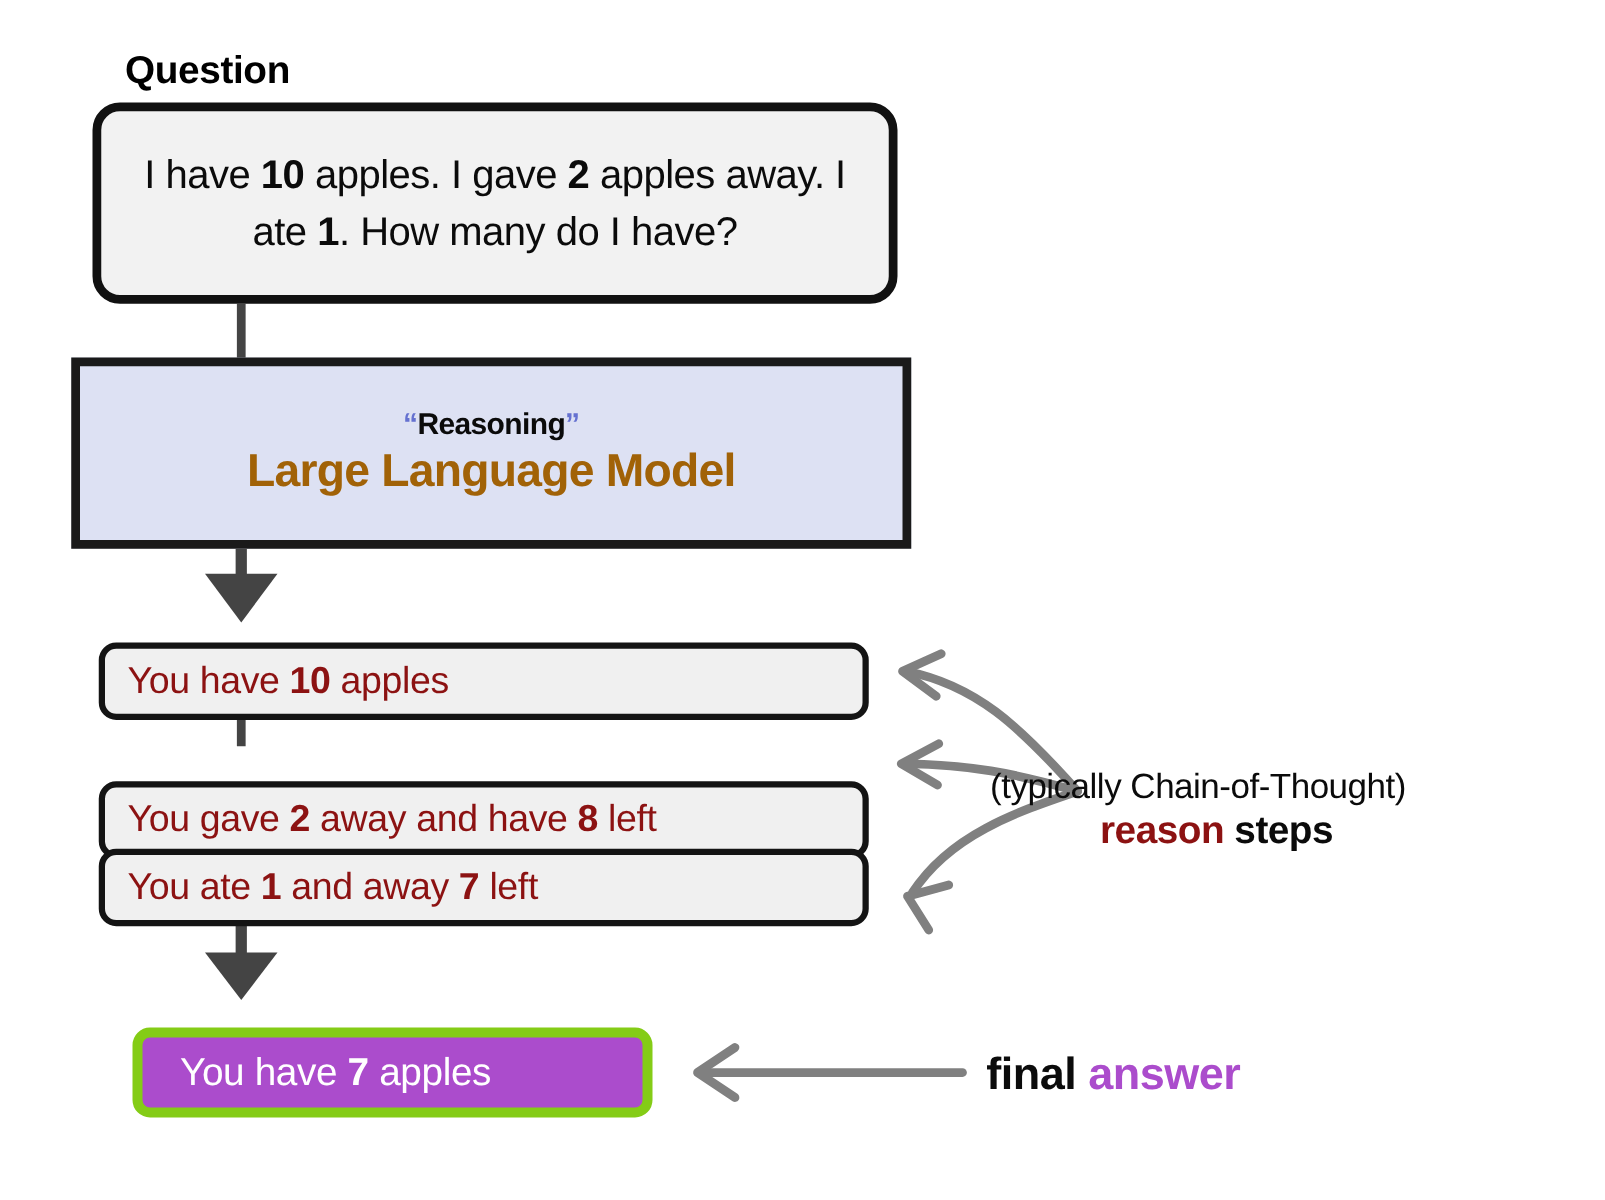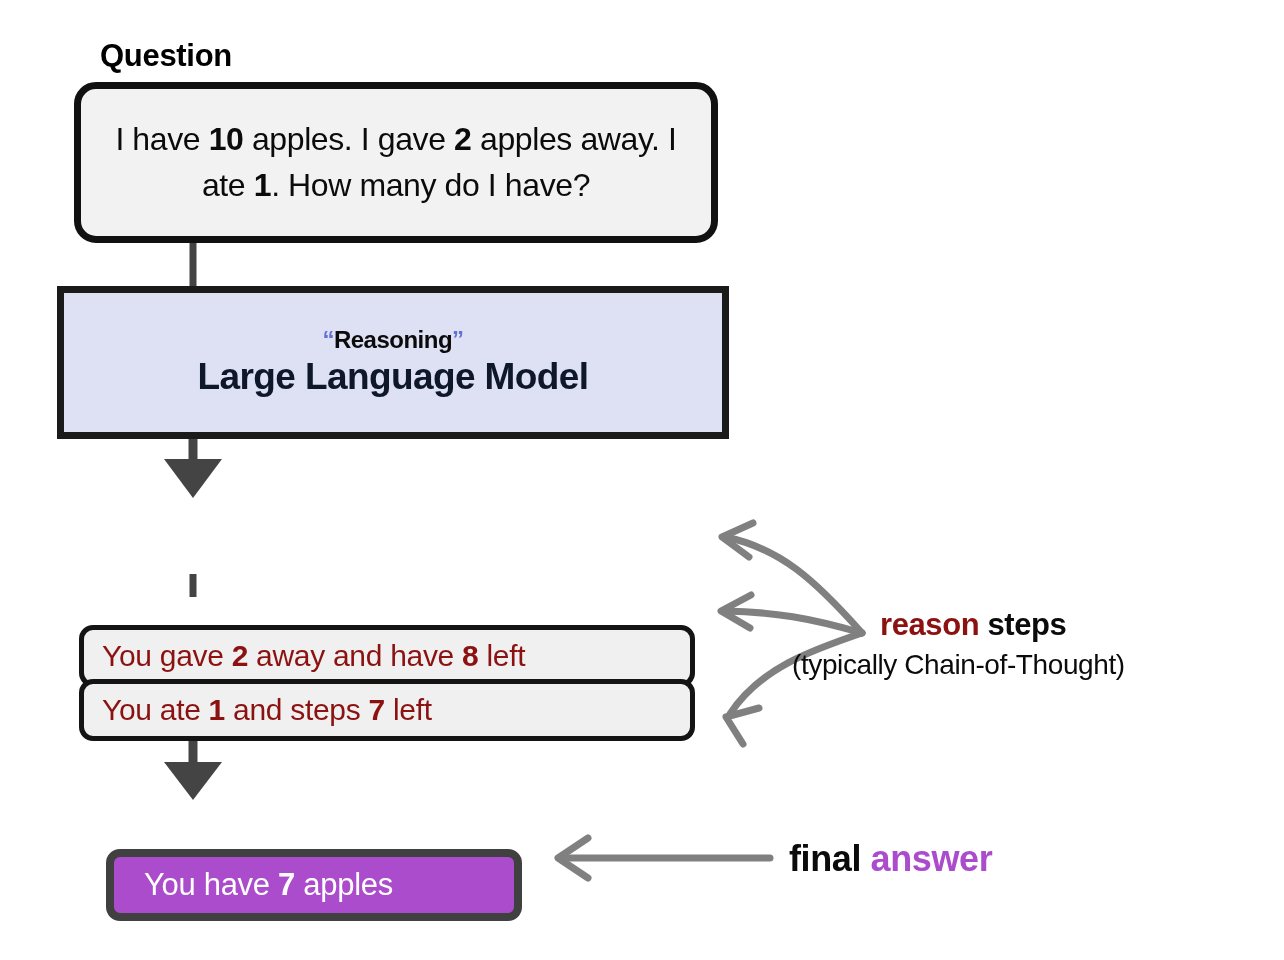--- a/index.html
+++ b/index.html
@@ -86,21 +86,21 @@
     font-size: 24px;
     font-weight: bold;
     color: #0b0b0b;
     letter-spacing: -0.5px;
     line-height: 1.15;
   }
   #llm-reasoning .q { color: #6571d0; }
   #llm-name {
     font-size: 37px;
     font-weight: bold;
-    color: #0f172a;
+    color: #a16207;
     letter-spacing: -0.6px;
     line-height: 1.2;
     margin-top: 2px;
   }
 
   
   .step-box {
     position: absolute;
     left: 79px;
     width: 616px;
@@ -121,26 +121,26 @@
   }
   .step-text b { font-weight: bold; color: #8c1212; }
   #step-0 { top: 514px; }
   #step-1 { top: 595px; margin-top: 30px; }
   #step-2 { top: 679px; }
 
   
   #answer-box {
     position: absolute;
     left: 106px;
-    top: 849px;
+    top: 822px;
     width: 416px;
     height: 72px;
     box-sizing: border-box;
     background: #ab4ccc;
-    border: 8px solid #404040;
+    border: 8px solid #84cc16;
     border-radius: 14px;
     display: flex;
     align-items: center;
   }
   #answer-text {
     font-size: 31px;
     color: #ffffff;
     letter-spacing: -0.3px;
     padding-left: 30px;
     white-space: nowrap;
@@ -229,33 +229,36 @@
     <div id="question-text">
       <span>I have </span><b>10</b><span> apples. I gave </span><b>2</b><span> apples away. I ate </span><b>1</b><span>. How many do I have?</span>
     </div>
   </div>
 
   <div id="llm-box">
     <div id="llm-reasoning"><span class="q">“</span><span>Reasoning</span><span class="q">”</span></div>
     <div id="llm-name">Large Language Model</div>
   </div>
 
+  <div class="step-box" id="step-0">
+    <div class="step-text"><span>You have </span><b>10</b><span> apples</span></div>
+  </div>
 
   <div class="step-box" id="step-1">
     <div class="step-text"><span>You gave </span><b>2</b><span> away and have </span><b>8</b><span> left</span></div>
   </div>
 
   <div class="step-box" id="step-2">
-    <div class="step-text"><span>You ate </span><b>1</b><span> and steps </span><b>7</b><span> left</span></div>
+    <div class="step-text"><span>You ate </span><b>1</b><span> and away </span><b>7</b><span> left</span></div>
   </div>
 
   <div id="answer-box">
     <div id="answer-text"><span>You have </span><b>7</b><span> apples</span></div>
   </div>
 
   <div id="reason-steps-annotation">
+    <div id="reason-steps-sub">(typically Chain-of-Thought)</div>
     <div id="reason-steps-title"><span class="em">reason</span><span> steps</span></div>
-    <div id="reason-steps-sub">(typically Chain-of-Thought)</div>
   </div>
 
   <div id="final-answer-annotation"><span>final </span><span class="em">answer</span></div>
 
 </div>
 
 </body></html>

